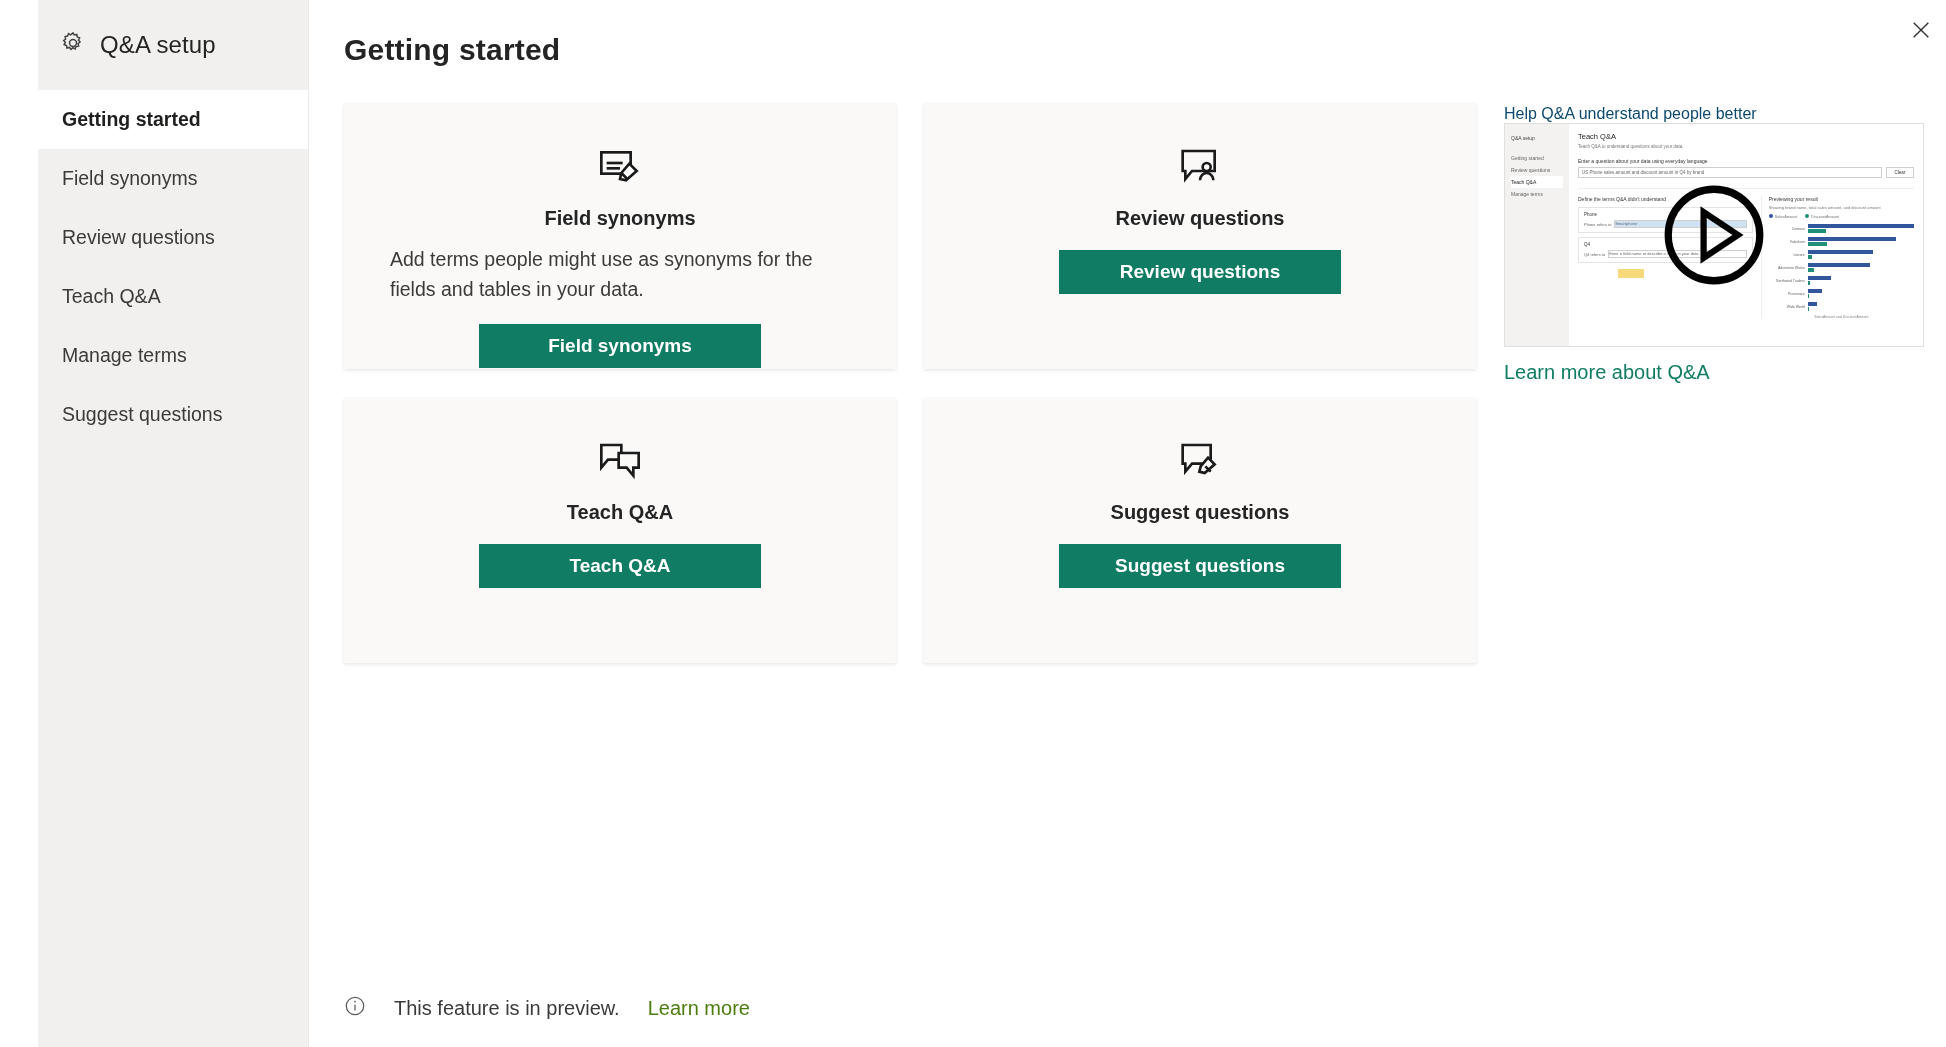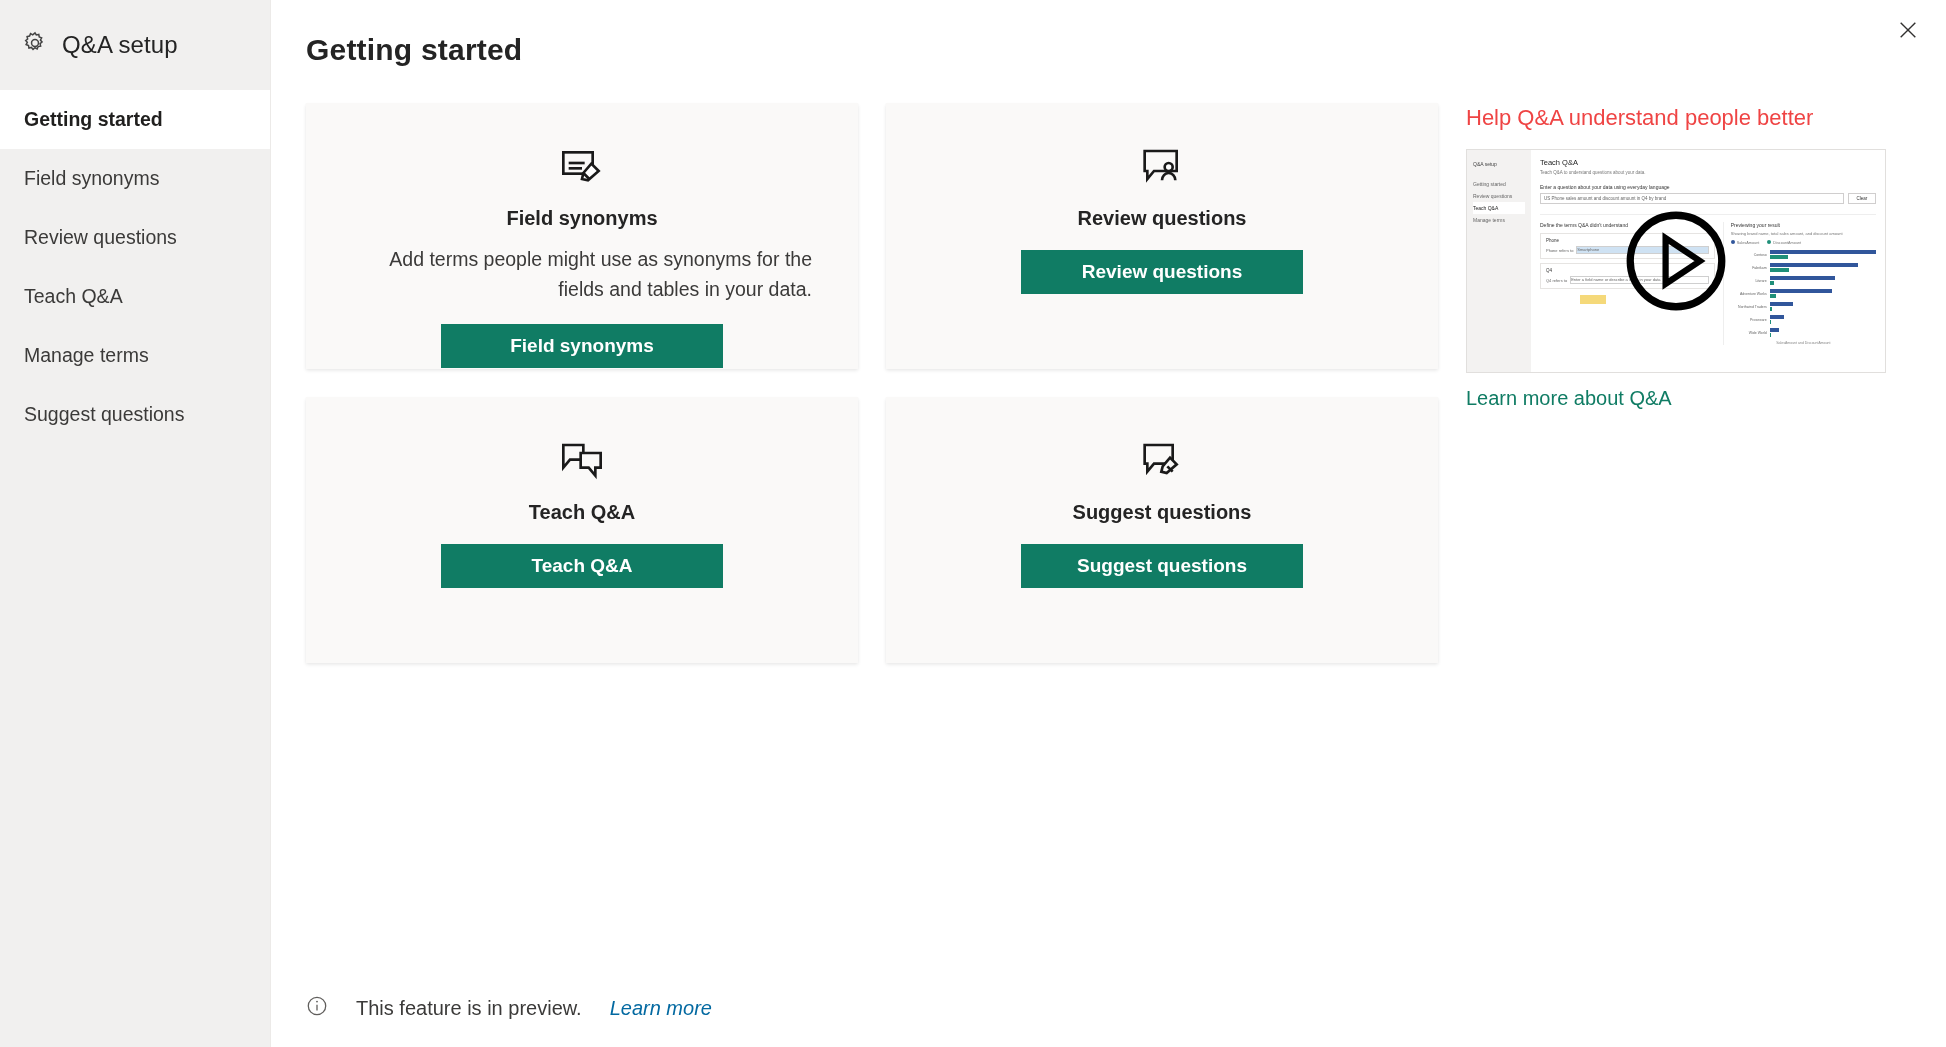--- a/index.html
+++ b/index.html
@@ -2,21 +2,21 @@
 <html><head>
 <meta charset="utf-8">
 <style>
   * { box-sizing: border-box; margin: 0; padding: 0; }
   html, body {
     width: 1946px; height: 1047px;
     font-family: "Liberation Sans", sans-serif;
     background: #ffffff;
     overflow: hidden;
   }
-  .app { display: flex; width: 1946px; height: 1047px; position: relative; }
+  .app { display: flex; width: 1946px; height: 1047px; position: relative; padding-left: 38px; }
 
   
   .sidebar {
     width: 271px;
     background: #f1f0ef;
     flex: 0 0 271px;
     border-right: 1px solid #eceae8;
     padding-top: 0;
   }
   .brand {
@@ -67,36 +67,36 @@
     box-shadow: 0 1.6px 3.6px rgba(0,0,0,0.10), 0 .3px .9px rgba(0,0,0,0.08);
     display: flex; flex-direction: column; align-items: center;
     padding-top: 36px;
   }
   .card-icon { height: 56px; display: flex; align-items: center; justify-content: center; }
   .card-title {
     font-size: 20px; font-weight: bold; color: #242424;
     margin-top: 12px;
   }
   .card-desc {
-    font-size: 19.5px; color: #3b3a39; text-align: right;
+    font-size: 19.5px; color: #3b3a39; text-align: left;
     line-height: 30px; margin-top: 14px; max-width: 460px;
   }
   .card-btn {
     margin-top: 20px;
     background: #107c64; color: #ffffff;
     border: none; font-weight: bold; font-size: 19px;
     width: 282px; height: 44px; cursor: pointer;
     font-family: "Liberation Sans", sans-serif;
   }
 
   
   .help {
     flex: 0 0 420px; padding-top: 2px;
   }
-  .help-title { font-size: 22px; color: #ef4444; margin-bottom: 18px; }
+  .help-title { font-size: 16px; color: #0c4a6e; }
   .video {
     position: relative; width: 420px; height: 224px;
     background: #ffffff; border: 1px solid #e1dfdd; overflow: hidden;
   }
   .thumb { position: absolute; inset: 0; display: flex; font-size: 5px; }
   .thumb-side {
     width: 64px; background: #f3f2f1; padding: 8px 6px;
     color: #605e5c; line-height: 12px;
   }
   .thumb-side .t-brand { color: #444; margin-bottom: 8px; }
@@ -143,21 +143,21 @@
   }
 
   
   .footer {
     position: absolute; left: 0; bottom: 0;
     width: 100%; height: 78px;
     display: flex; align-items: center; gap: 28px;
     padding-left: 35px;
   }
   .footer-text { font-size: 20px; color: #3b3a39; }
-  .footer-link { font-size: 20px; color: #0369a1; cursor: pointer; font-style: italic; }
+  .footer-link { font-size: 20px; color: #4d7c0f; cursor: pointer; }
 </style>
 </head>
 <body>
 
 <div class="app">
 
   <aside class="sidebar">
     <div class="brand">
       <span>
         <svg width="26" height="26" viewBox="0 0 24 24" fill="none" stroke="#444" stroke-width="1.4">

